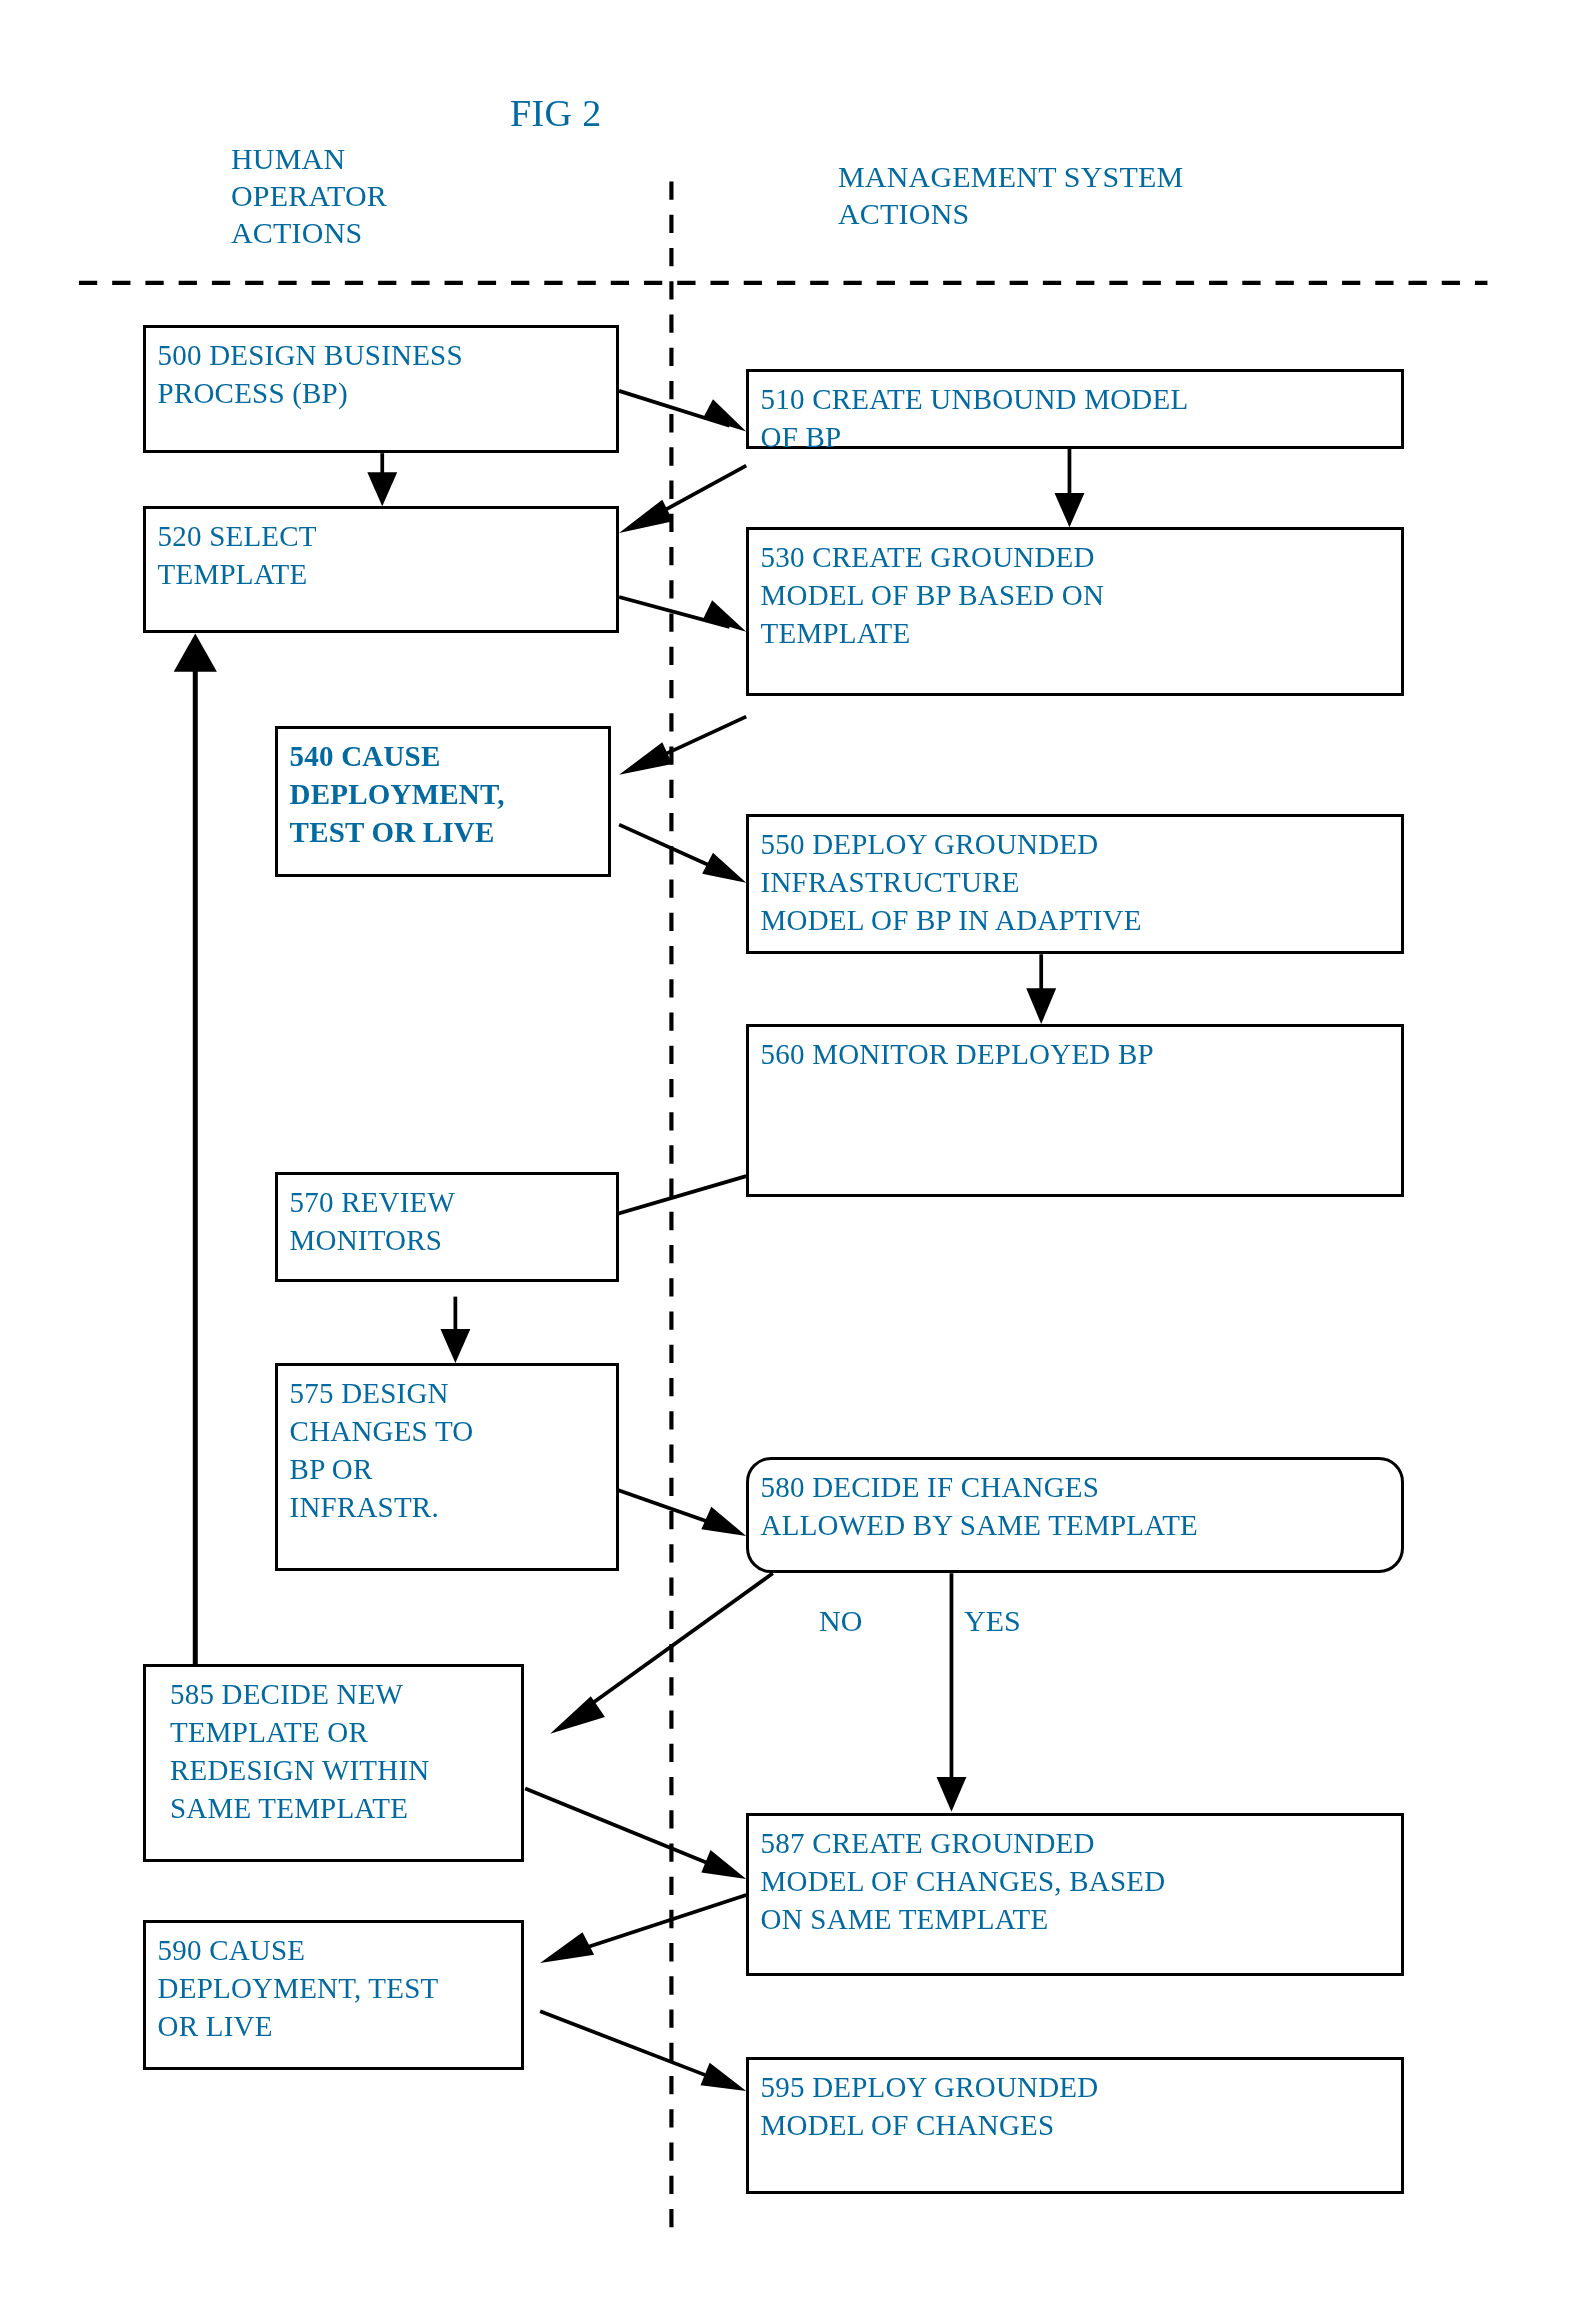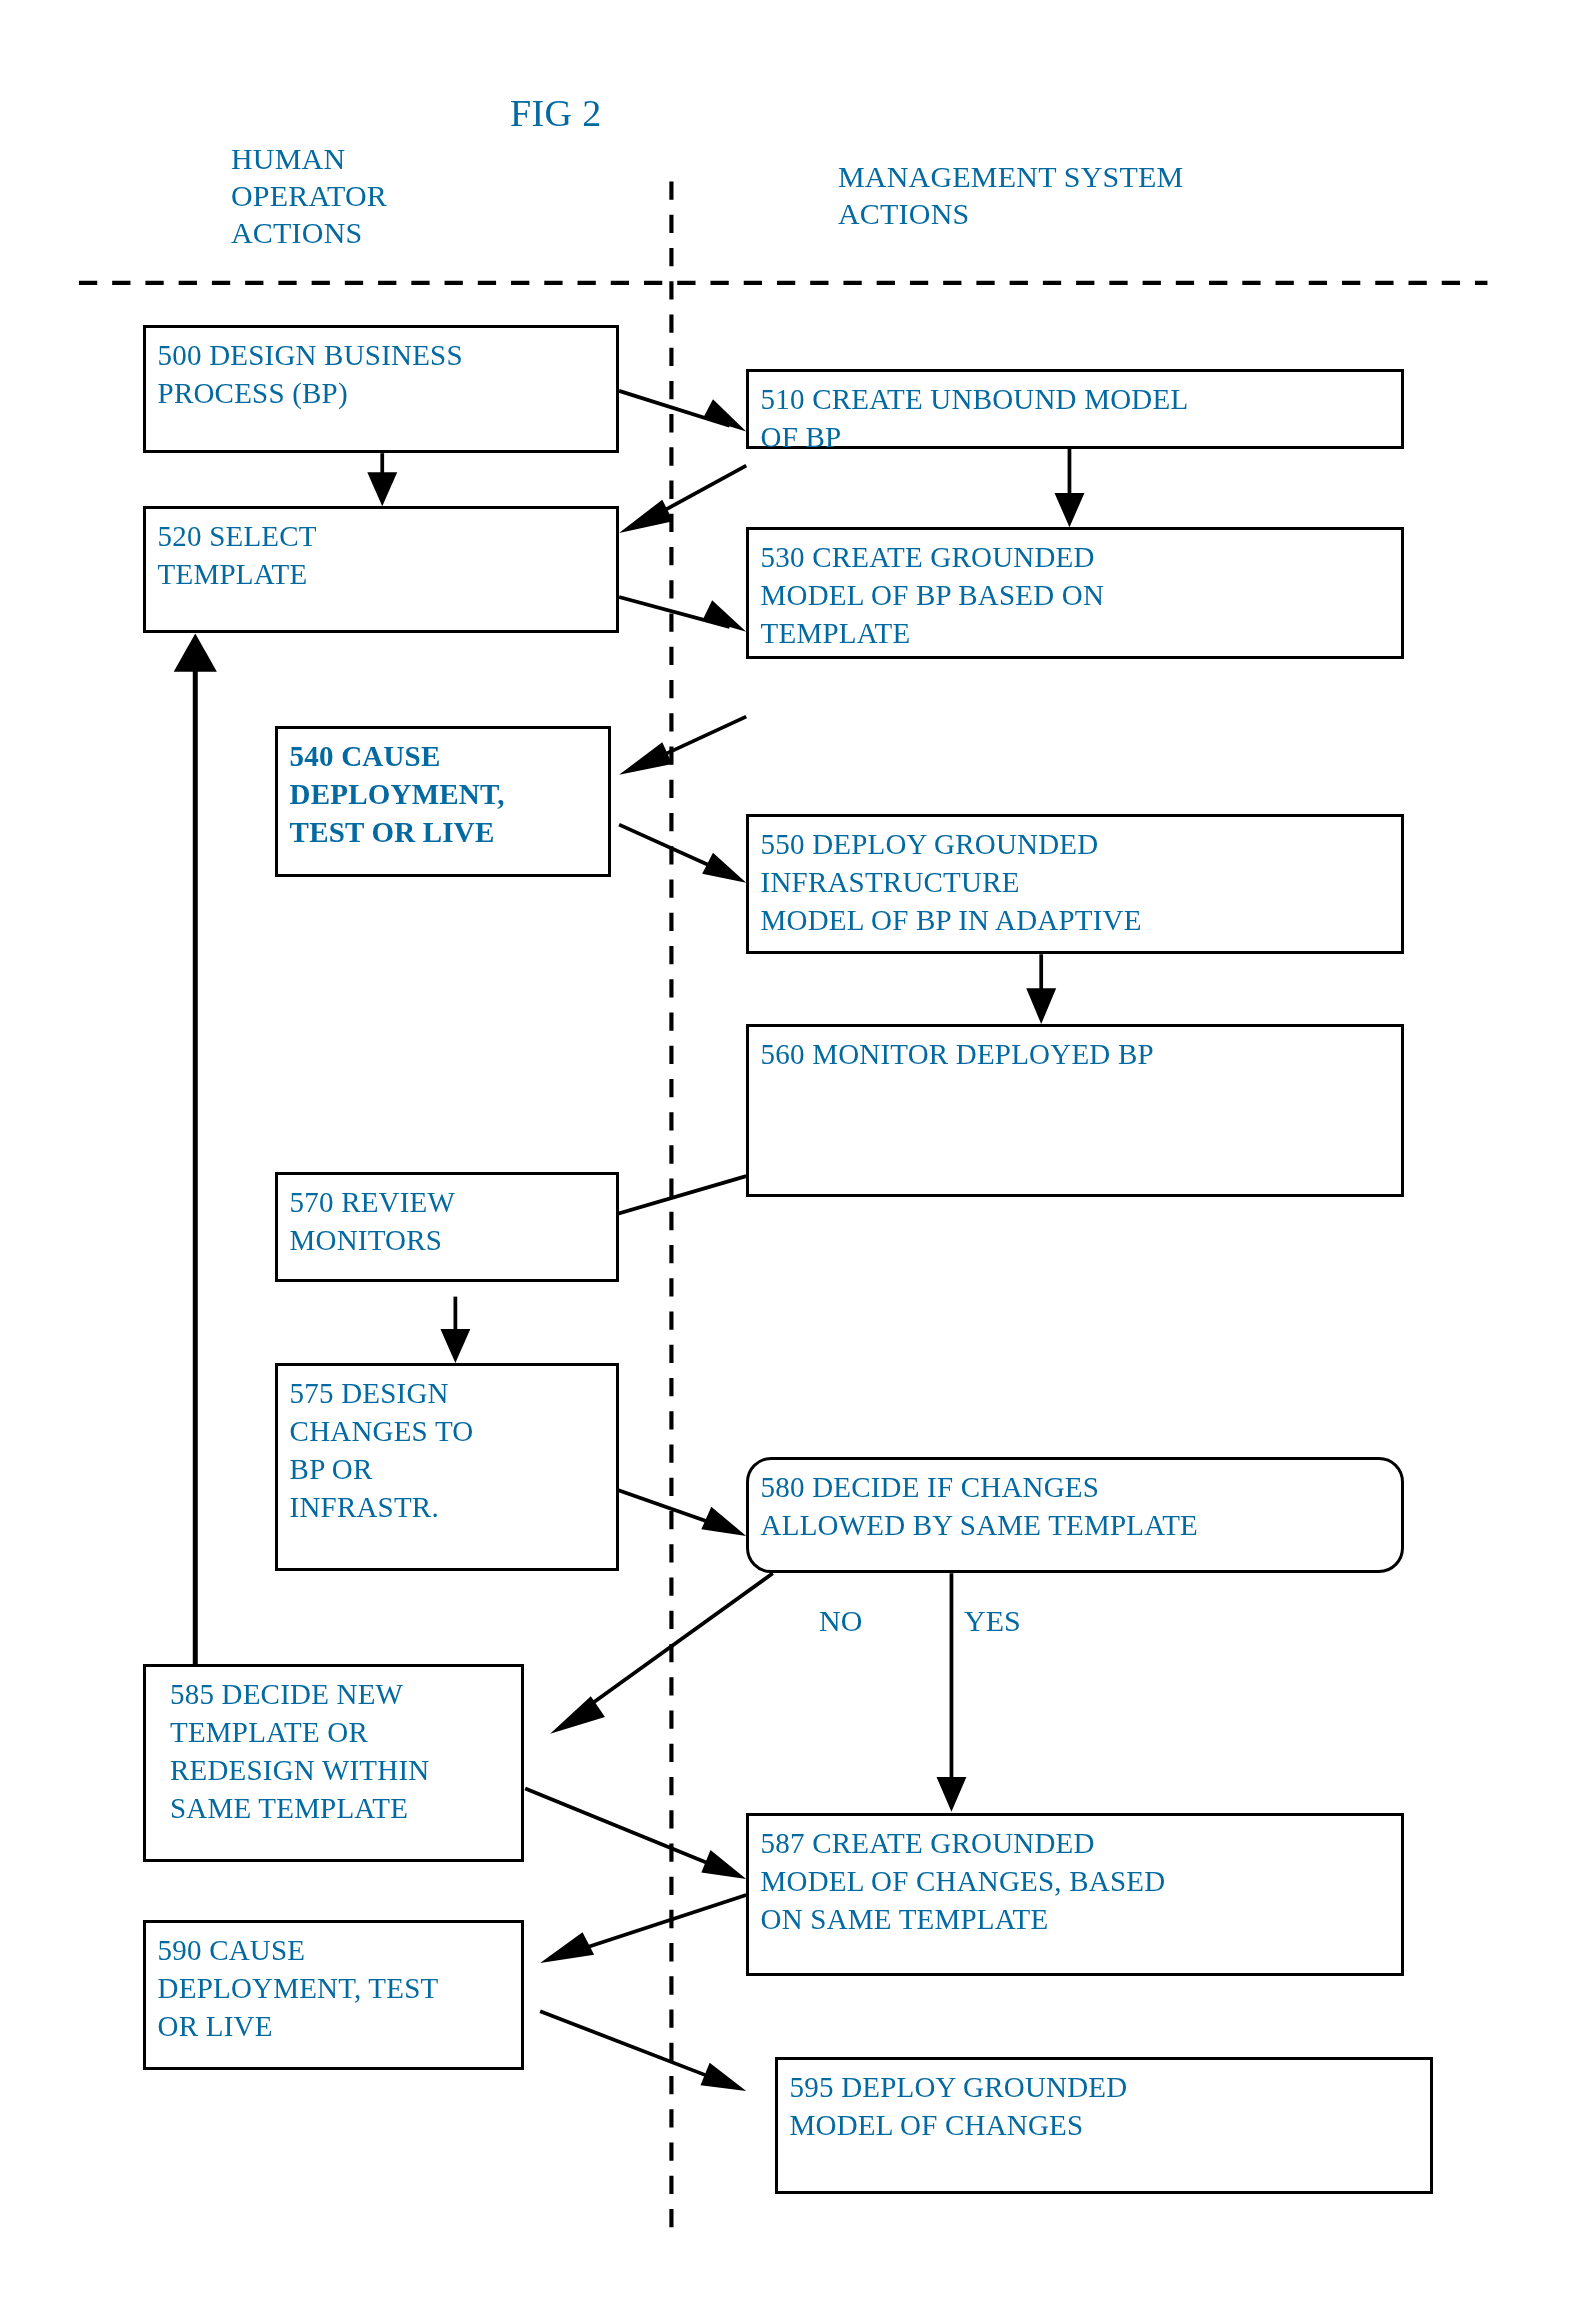--- a/index.html
+++ b/index.html
@@ -159,21 +159,21 @@
   <div class="pbox" style="left:746px; top:369px; width:658px; height:80px;">
     <span class="bx-line">510 CREATE UNBOUND MODEL</span>
     <span class="bx-line">OF BP</span>
   </div>
 
   <div class="pbox" style="left:143px; top:506px; width:476px; height:127px;">
     <span class="bx-line">520 SELECT</span>
     <span class="bx-line">TEMPLATE</span>
   </div>
 
-  <div class="pbox" style="left:746px; top:527px; width:658px; height:132px;">
+  <div class="pbox" style="left:746px; top:527px; width:658px; height:169px;">
     <span class="bx-line">530 CREATE GROUNDED</span>
     <span class="bx-line">MODEL OF BP BASED ON</span>
     <span class="bx-line">TEMPLATE</span>
   </div>
 
   <div class="pbox" style="left:275px; top:726px; width:336px; height:151px;font-weight:bold;">
     <span class="bx-line">540 CAUSE</span>
     <span class="bx-line">DEPLOYMENT,</span>
     <span class="bx-line">TEST OR LIVE</span>
   </div>
@@ -217,21 +217,21 @@
     <span class="bx-line">MODEL OF CHANGES, BASED</span>
     <span class="bx-line">ON SAME TEMPLATE</span>
   </div>
 
   <div class="pbox" style="left:143px; top:1920px; width:381px; height:150px;">
     <span class="bx-line">590 CAUSE</span>
     <span class="bx-line">DEPLOYMENT, TEST</span>
     <span class="bx-line">OR LIVE</span>
   </div>
 
-  <div class="pbox" style="left:746px; top:2057px; width:658px; height:137px;margin-left:29px;">
+  <div class="pbox" style="left:746px; top:2057px; width:658px; height:137px;">
     <span class="bx-line">595 DEPLOY GROUNDED</span>
     <span class="bx-line">MODEL OF CHANGES</span>
   </div>
 
   <div class="branch-label" style="left:819px; top:1604px;">NO</div>
   <div class="branch-label" style="left:964px; top:1604px;">YES</div>
 
 </div>
 
 

